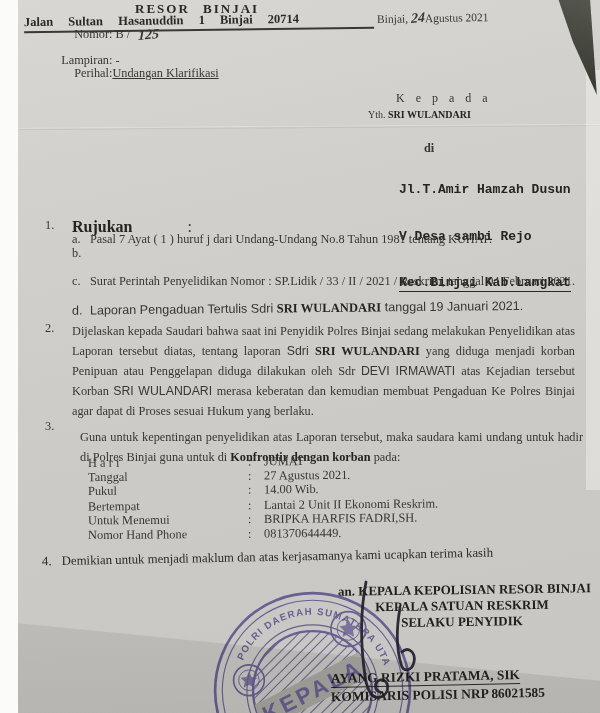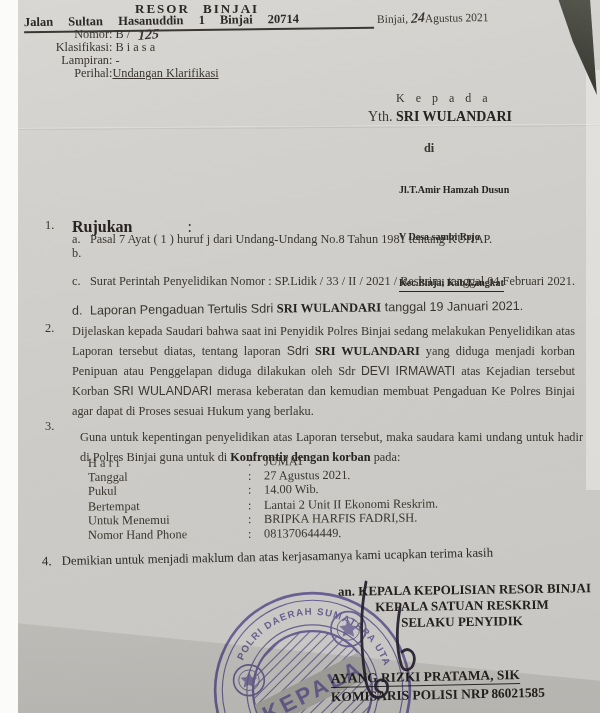--- a/index.html
+++ b/index.html
@@ -32,23 +32,23 @@
     font-weight:700;letter-spacing:2px;word-spacing:8px;color:#2c2925;}
   .lh-addr{left:24px;top:13px;width:350px;font-size:12.5px;font-weight:700;
     word-spacing:12px;color:#2c2925;border-bottom:2px solid #3b3833;
     padding-bottom:1px;transform:rotate(-0.7deg);}
   .dateline{left:377px;top:10px;font-size:11.5px;transform:rotate(-1deg);}
   
   .meta-row{position:absolute;left:25px;display:flex;font-size:12.3px;text-align:right;}
   .meta-label{width:84px;}
   
   .kepada{left:396px;top:91px;font-size:12px;letter-spacing:4px;}
-  .yth{left:368px;top:109px;font-size:14px;}
+  .yth{left:368px;top:109px;font-size:10px;}
   .di{left:424px;top:141px;font-size:12.3px;font-weight:bold;}
-  .raddr{left:399px;top:151px;font-size:10px;font-weight:700;color:#262320;line-height:15.5px;}
+  .raddr{left:399px;top:151px;font-size:13px;font-weight:700;color:#262320;line-height:15.5px;font-family:Liberation Mono, monospace;}
   .raddr .u{border-bottom:1.5px solid #2a2724;display:inline-block;}
   
   .num{position:absolute;left:45px;font-size:12.3px;}
   .body-p{position:absolute;left:72px;width:503px;font-size:12.3px;
     line-height:20px;text-align:justify;}
   .ref{position:absolute;left:72px;width:505px;display:flex;font-size:12.3px;line-height:14px;}
   .ref-letter{width:18px;flex:none;}
   .sched-row{position:absolute;left:88px;display:flex;font-size:12.4px;transform:rotate(-0.5deg);}
   .sched-label{width:160px;}
   .sched-colon{width:16px;}
@@ -81,24 +81,20 @@
   <div class="txt lh-unit">RESOR BINJAI</div>
   <div class="txt lh-addr nw">Jalan Sultan Hasanuddin 1 Binjai 20714</div>
 
   <div class="txt dateline nw"><span>Binjai,</span> <span class="handwr">24</span><span>Agustus  2021</span></div>
 
   <div class="meta-row" style="top:27px">
     <span class="meta-label">Nomor</span>
     <span>: B /</span>
     <span class="handwr" style="margin:0 8px">125</span>
   </div>
-  <div class="meta-row" style="top:40px">
-    <span class="meta-label">Klasifikasi</span>
-    <span>: B i a s a</span>
-  </div>
   <div class="meta-row" style="top:53px">
     <span class="meta-label">Lampiran</span>
     <span>: -</span>
   </div>
   <div class="meta-row" style="top:66px">
     <span class="meta-label">Perihal</span>
     <span>: </span>
     <span style="text-decoration:underline">Undangan Klarifikasi</span>
   </div>
 

